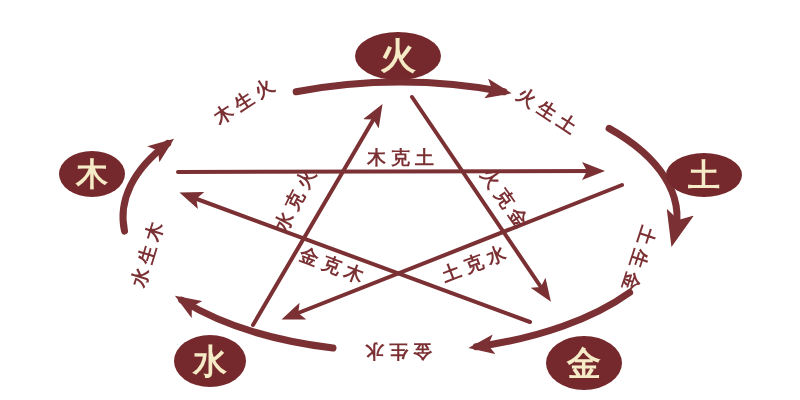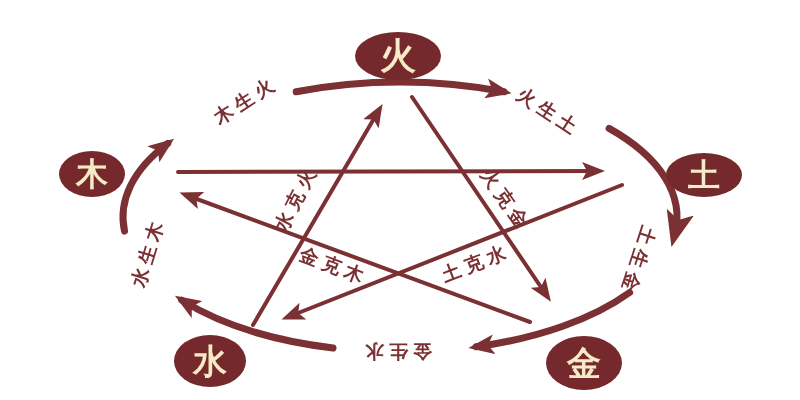--- a/index.html
+++ b/index.html
@@ -69,18 +69,19 @@
   <div class="node" style="left:546px;top:336px;width:76px;height:54px;font-size:34px;">
     <span>金</span>
   </div>
 
   <div class="rel-label" style="left:246px;top:100px;transform:translate(-50%,-50%) rotate(-33deg);">木生火</div>
   <div class="rel-label" style="left:549px;top:112px;transform:translate(-50%,-50%) rotate(33deg);">火生土</div>
   <div class="rel-label" style="left:638px;top:261px;transform:translate(-50%,-50%) rotate(108deg);">土生金</div>
   <div class="rel-label" style="left:396px;top:351px;transform:translate(-50%,-50%) rotate(180deg);">金生水</div>
   <div class="rel-label" style="left:148px;top:252px;transform:translate(-50%,-50%) rotate(-73deg);">水生木</div>
 
+  <div class="rel-label" style="left:403px;top:157px;transform:translate(-50%,-50%);">木克土</div>
   <div class="rel-label" style="left:506px;top:200px;transform:translate(-50%,-50%) rotate(55deg);">火克金</div>
   <div class="rel-label" style="left:476px;top:263px;transform:translate(-50%,-50%) rotate(-21deg);">土克水</div>
   <div class="rel-label" style="left:334px;top:266px;transform:translate(-50%,-50%) rotate(21deg);">金克木</div>
   <div class="rel-label" style="left:296px;top:198px;transform:translate(-50%,-50%) rotate(-63deg);">水克火</div>
 
 </div>
 
 </body></html>

